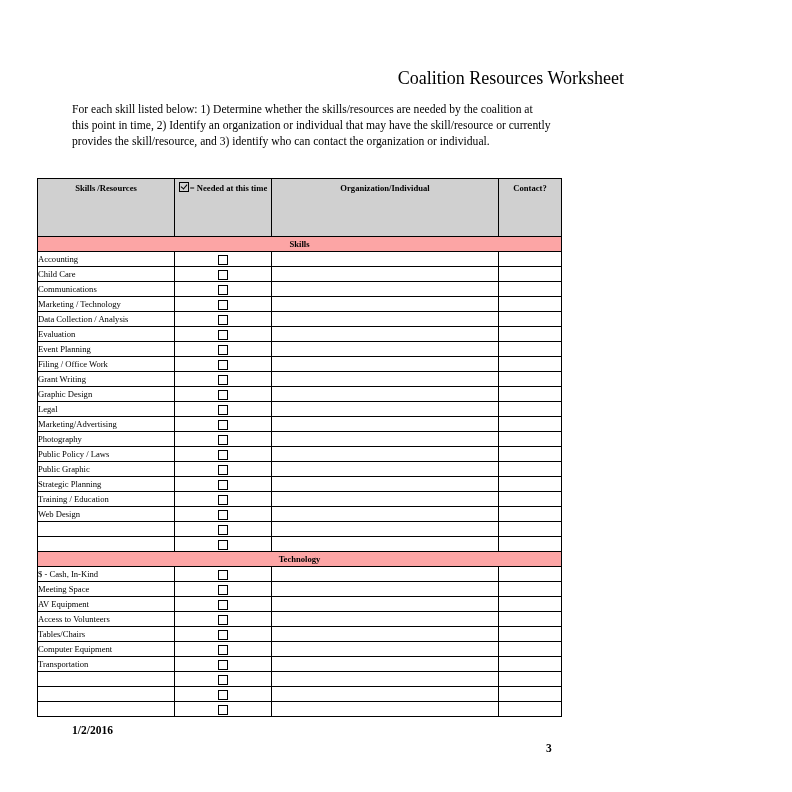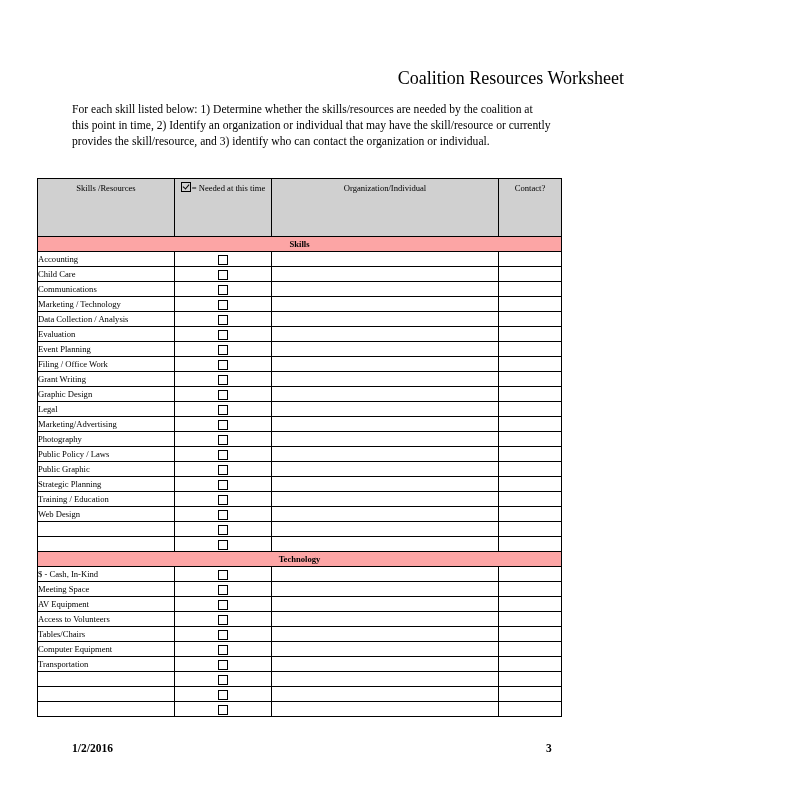--- a/index.html
+++ b/index.html
@@ -6,32 +6,32 @@
   body { width: 792px; height: 792px; position: relative; overflow: hidden;
          font-family: "Liberation Serif", "DejaVu Serif", serif; color: #000; }
   .title { position: absolute; left: 0; width: 624px; top: 68px; text-align: right;
            font-size: 18px; font-weight: normal; }
   .intro { position: absolute; left: 72px; top: 102px; width: 480px; font-size: 11.6px;
            line-height: 16px; }
   table.grid { position: absolute; left: 37px; top: 178px; width: 524px;
                border-collapse: collapse; table-layout: fixed; }
   table.grid td, table.grid th { border: 1px solid #000; padding: 0; font-size: 8.6px;
                height: 14px; line-height: 13px; overflow: hidden; white-space: nowrap; }
-  table.grid th { background: #d0d0d0; vertical-align: top; font-weight: normal;
+  table.grid th { background: #d0d0d0; vertical-align: top; font-weight: bold;
                height: 55px; padding-top: 2px; white-space: normal; line-height: 14px; }
   td.section { background: #fca5a5; text-align: center; font-weight: bold; }
   td.label { padding-left: 5px; }
   td.chk { text-align: center; }
   .box { display: inline-block; width: 8px; height: 8px; border: 1px solid #000;
          vertical-align: middle; background: #fff; }
   .hdrbox { display: inline-block; width: 8px; height: 8px; border: 1px solid #000;
             position: relative; vertical-align: -1px; margin-right: 1px; }
   .hdrbox::after { content: ""; position: absolute; left: 2px; top: 0px; width: 3px; height: 5px;
             border-right: 1.2px solid #000; border-bottom: 1.2px solid #000; transform: rotate(40deg); }
-  .footer-date { position: absolute; left: 72px; top: 742px; font-size: 11.5px; font-weight: bold; font-family: Liberation Serif, serif; }
+  .footer-date { position: absolute; left: 72px; top: 724px; font-size: 11.5px; font-weight: bold; font-family: Liberation Serif, serif; }
   .footer-page { position: absolute; left: 546px; top: 742px; font-size: 11.5px; font-weight: bold; }
 </style>
 </head>
 <body>
 
 <div class="title">Coalition Resources Worksheet</div>
 <div class="intro">For each skill listed below: 1) Determine whether the skills/resources are needed by the coalition at this point in time, 2) Identify an organization or individual that may have the skill/resource or currently provides the skill/resource, and 3) identify who can contact the organization or individual.</div>
 
 <table class="grid">
   <colgroup>

